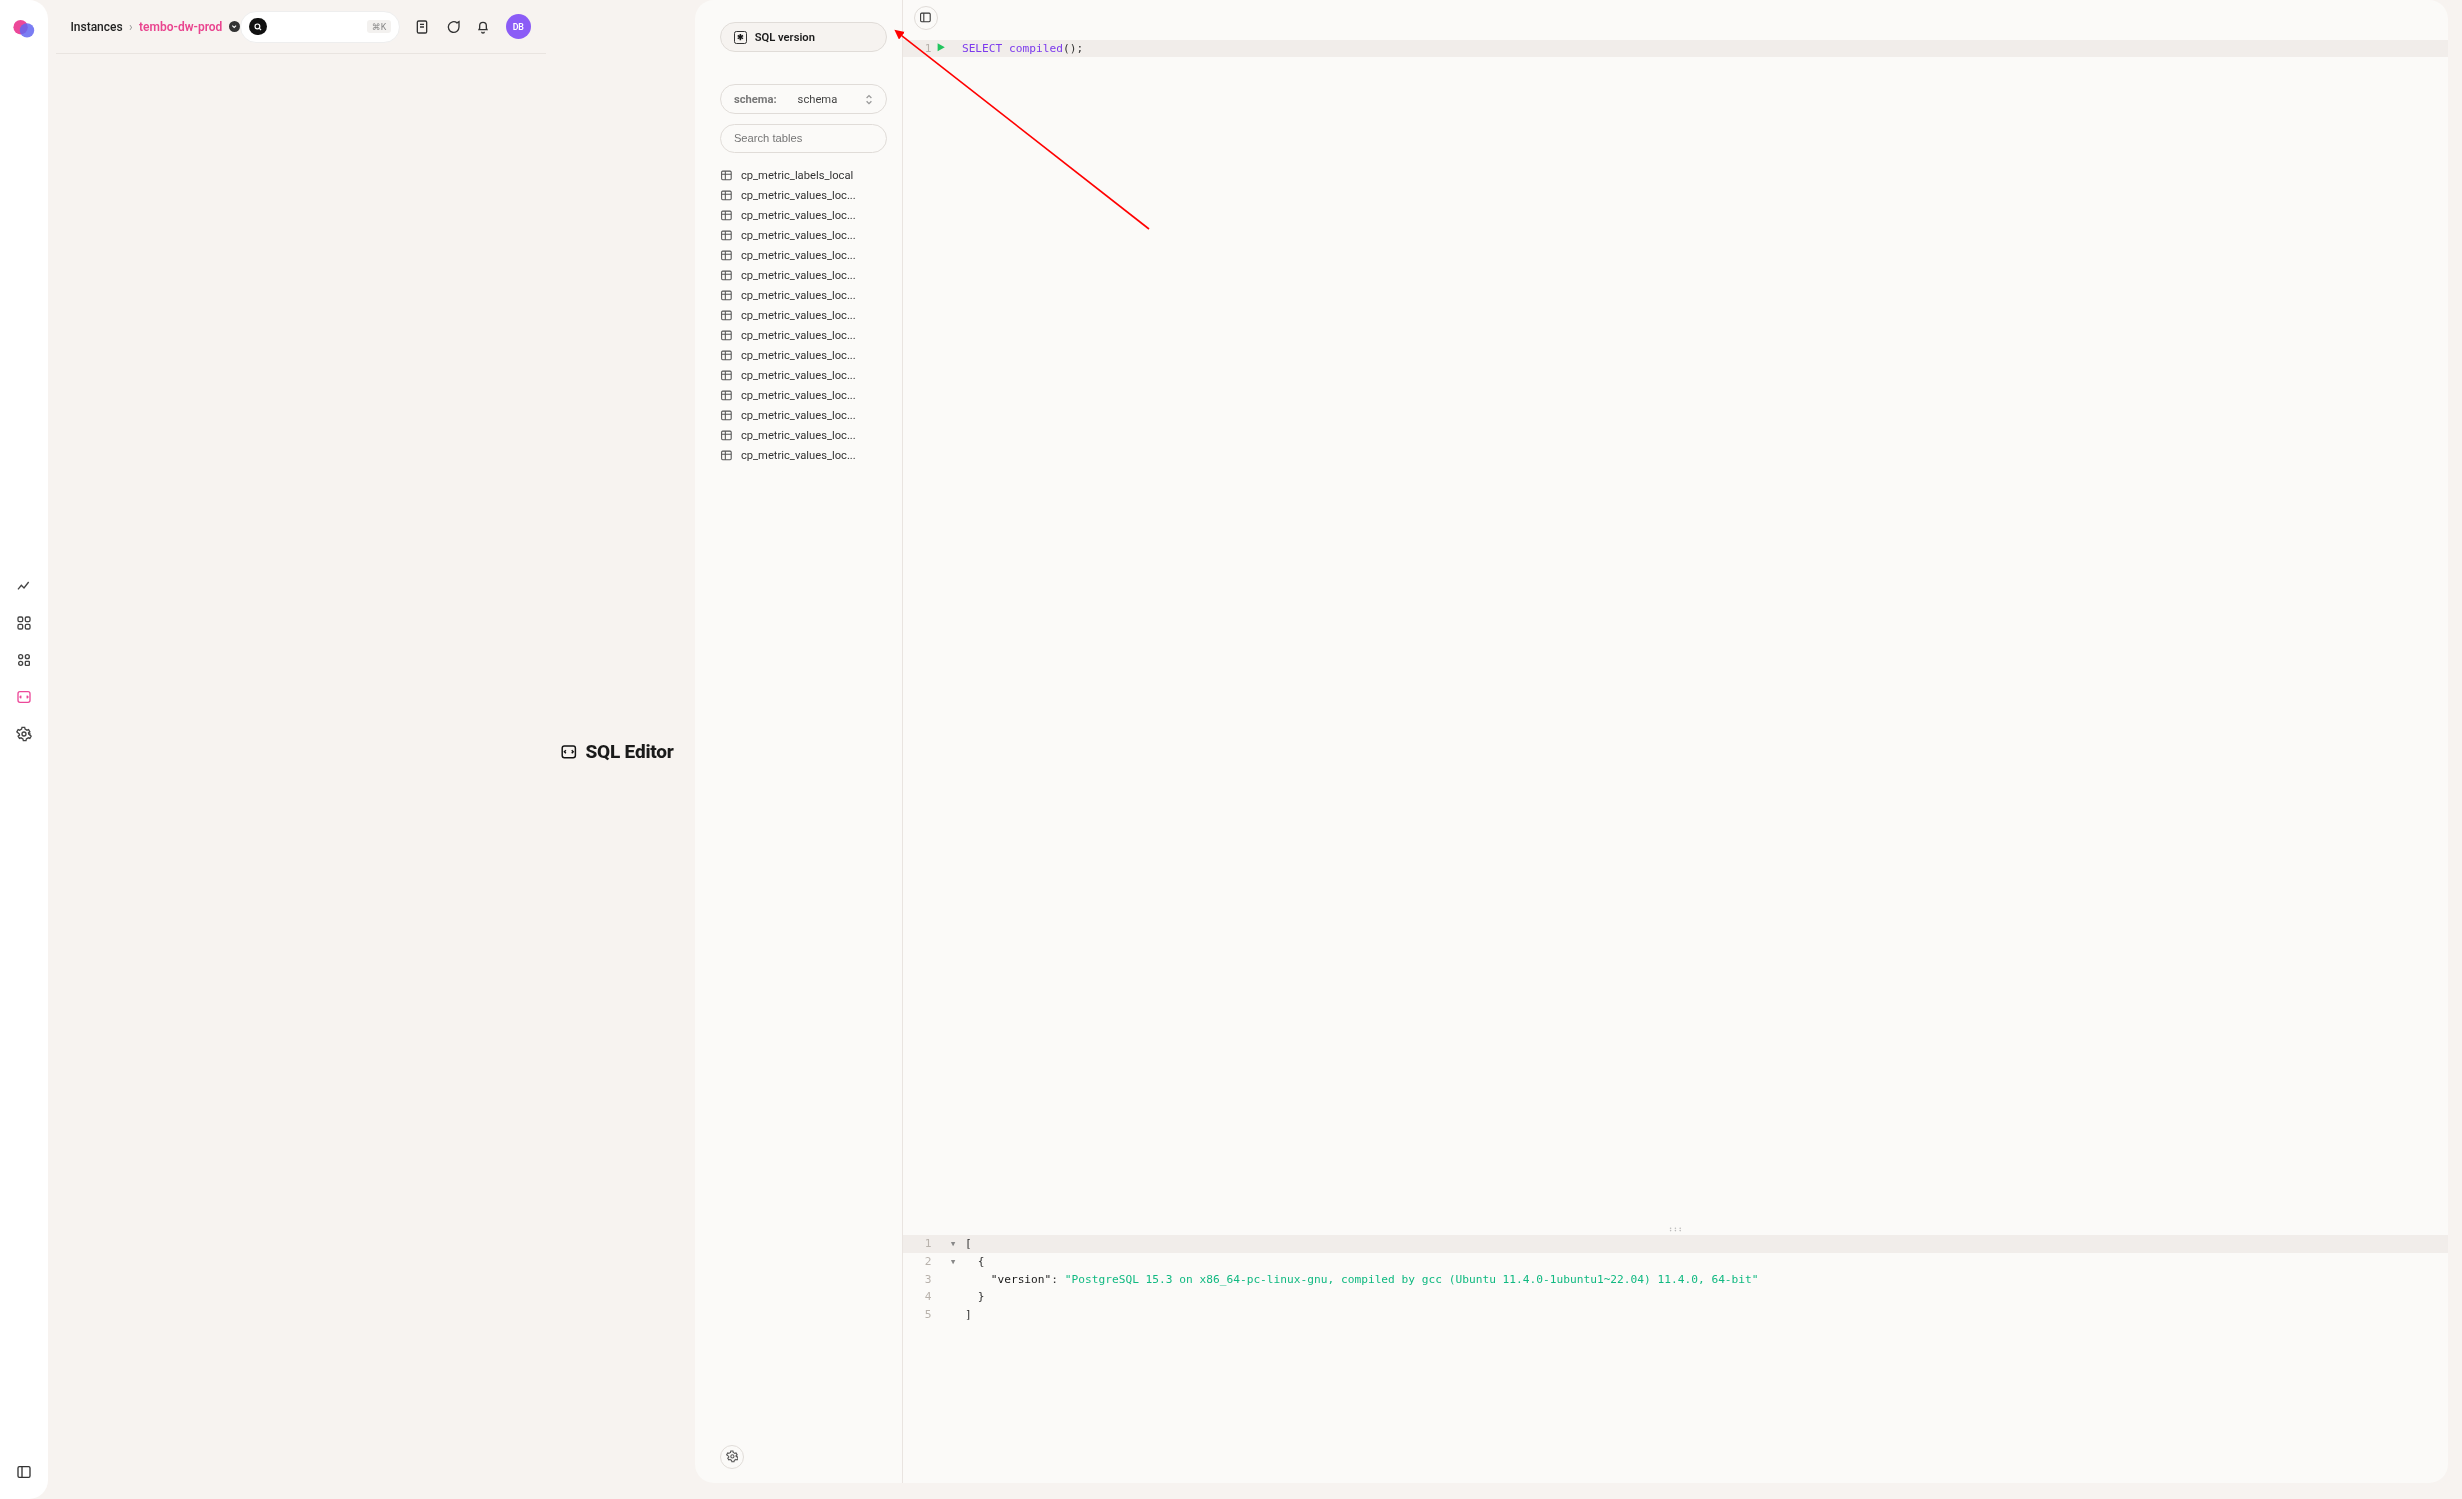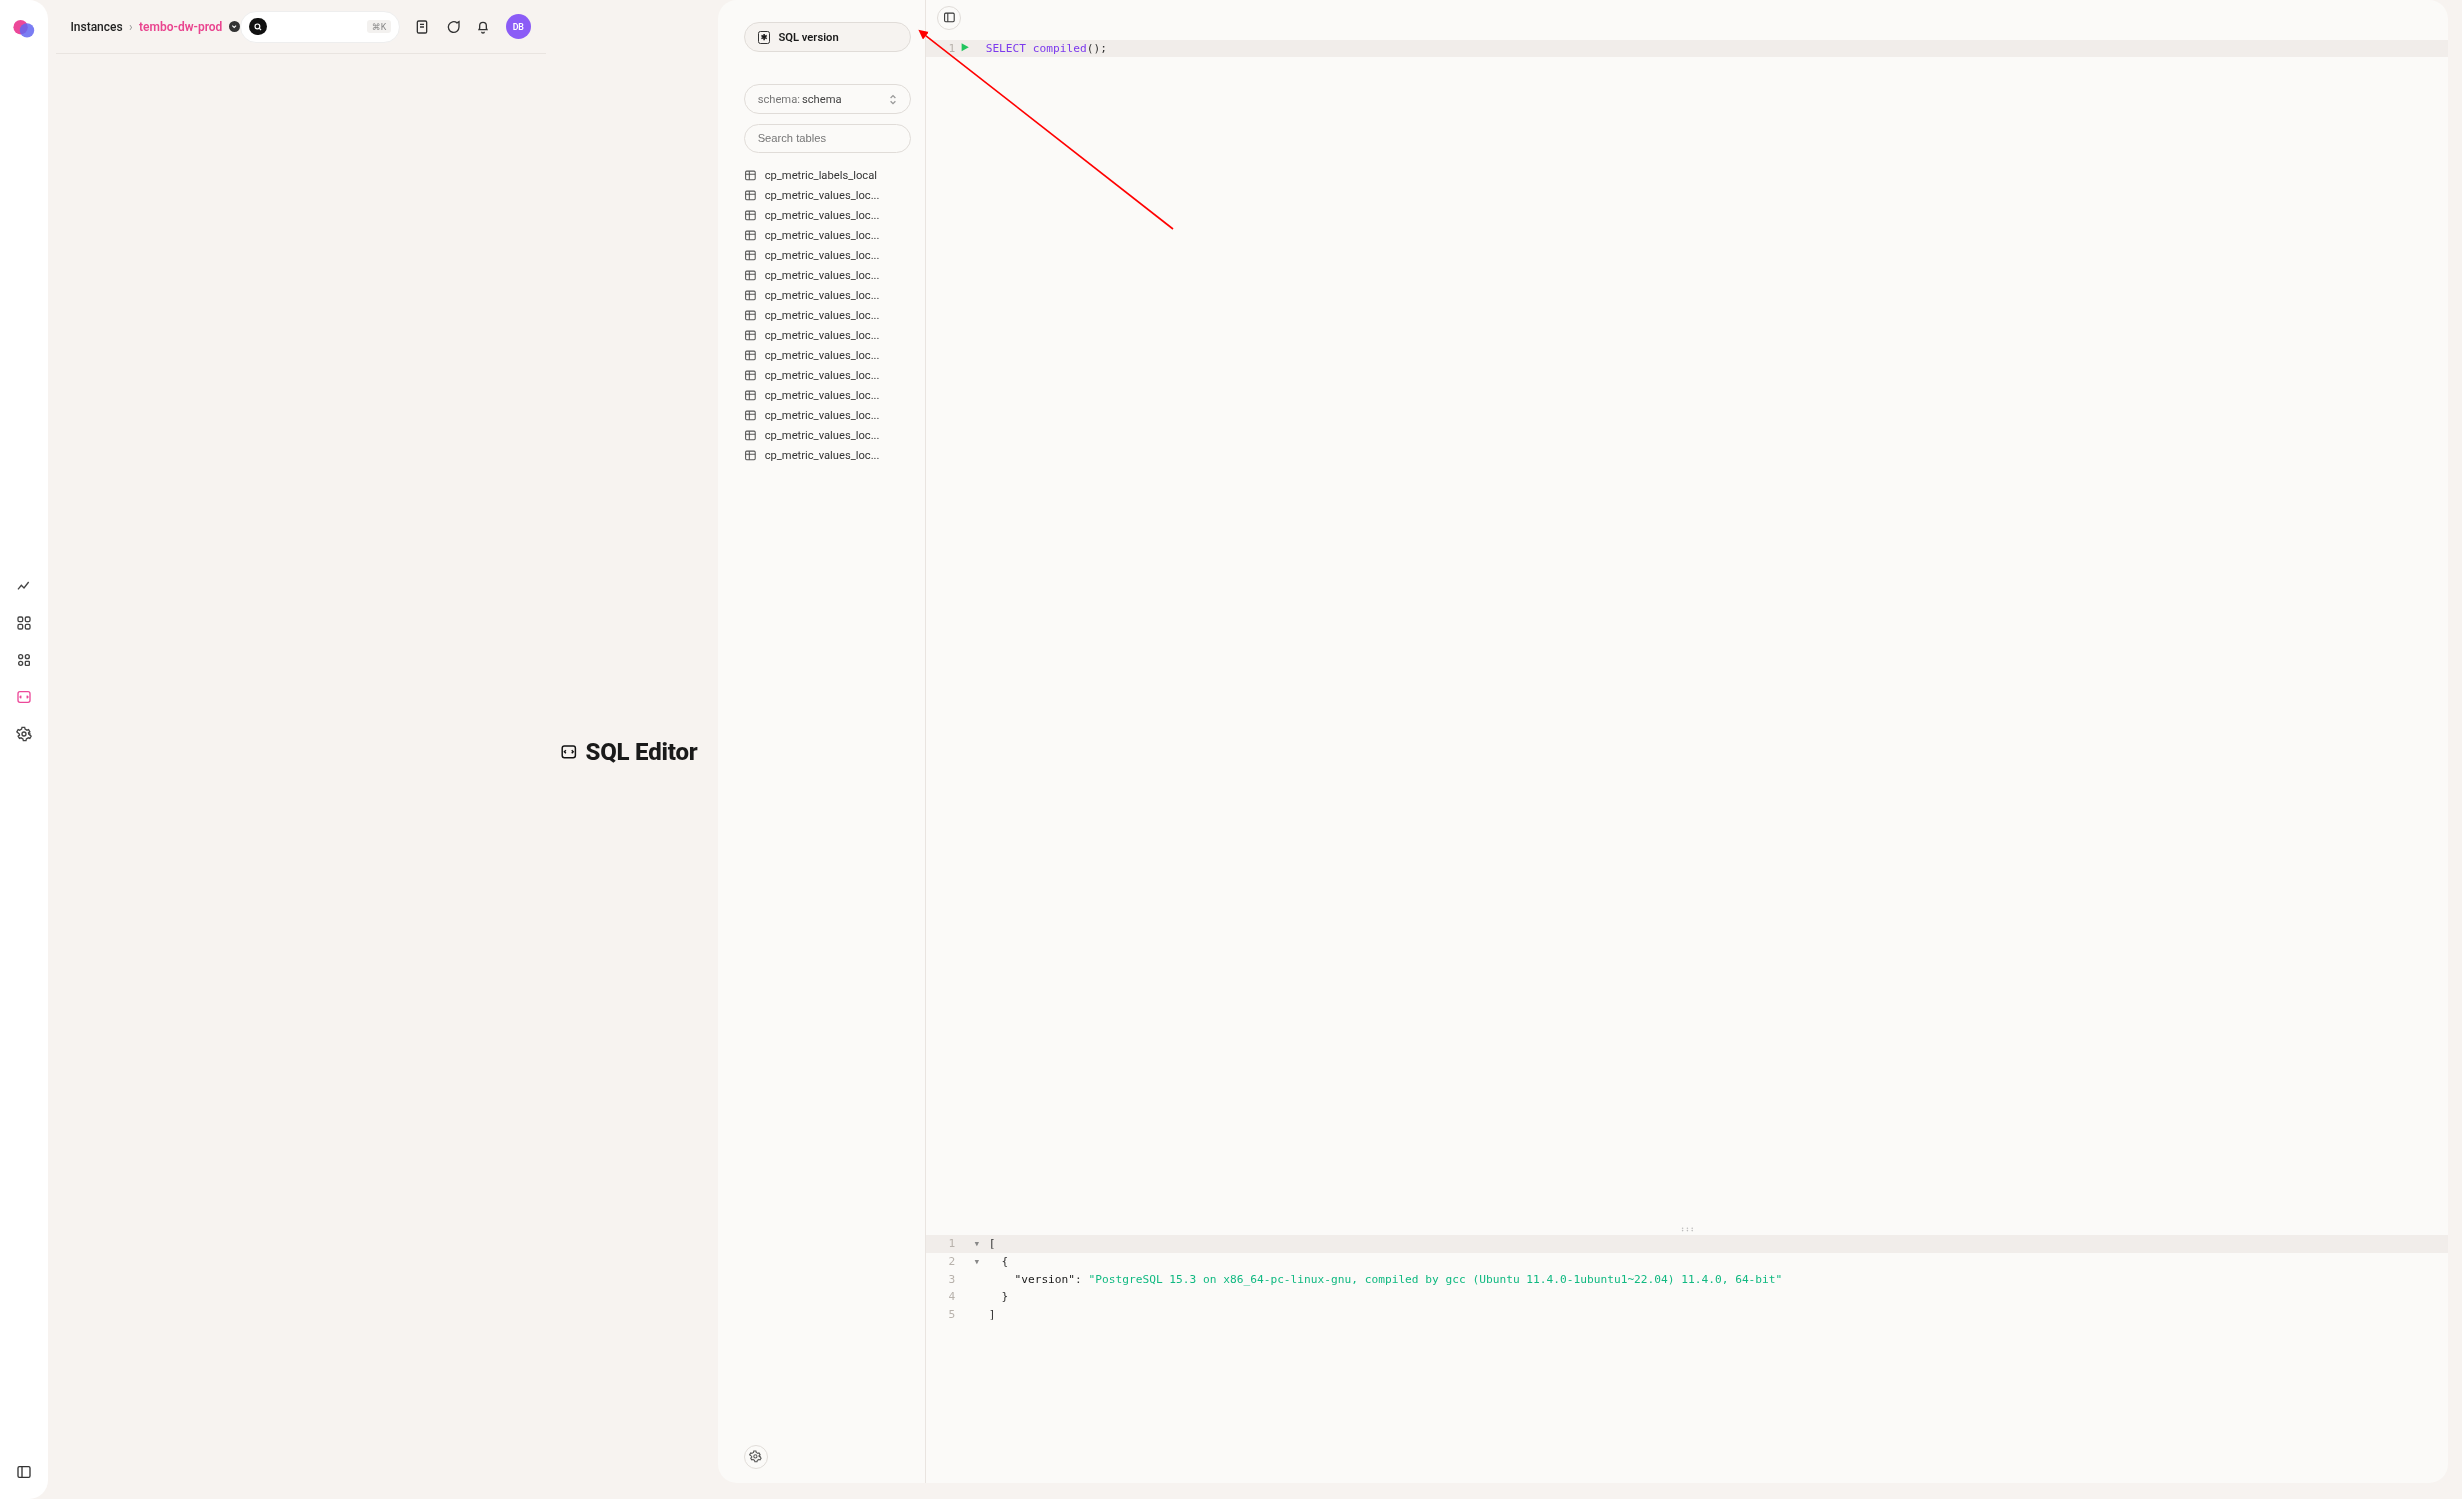--- a/index.html
+++ b/index.html
@@ -95,21 +95,21 @@
   background: #8b5cf6; color:#fff; font-size: 8.8px; font-weight:600;
   display:flex; align-items:center; justify-content:center; cursor:pointer;
 }
 
 
 .page-heading {
   display:flex; align-items:center; gap: 8px;
   padding: 19px 14.4px 14.4px;
 }
 .page-heading .ph-icon { width: 17.6px; height: 17.6px; }
-.page-heading h1 { font-size: 24px; font-weight: 800; letter-spacing: -0.2px; }
+.page-heading h1 { font-size: 19px; font-weight: 800; letter-spacing: -0.2px; }
 
 
 .panel {
   background: #fbfaf8;
   border-radius: 19px;
   margin: 0 6.4px 16px 6.4px;
   flex: 1;
   display: flex;
   overflow: hidden;
   position: relative;
@@ -140,21 +140,21 @@
   border: 0.8px solid #e0dcd8;
   border-radius: 17.6px;
   height: 30px;
   display:flex; align-items:center;
   padding: 0 12.8px;
   cursor:pointer;
   font-size: 11.2px;
   color:#444;
   background:#fbfaf8;
 }
-.schema-select .schema-label { color:#777; margin-right:2px; }
+.schema-select .schema-label { color:#777; margin-right:21px;font-weight:bold; }
 .schema-select .updown { margin-left:auto; width:8px; height:11.2px; color:#999; }
 .search-tables {
   margin-top: 9.6px;
   border: 0.8px solid #e0dcd8;
   border-radius: 17.6px;
   height: 29px;
   padding: 0 12.8px;
   background:#fbfaf8;
   color:#888;
   font-size: 11.2px;

